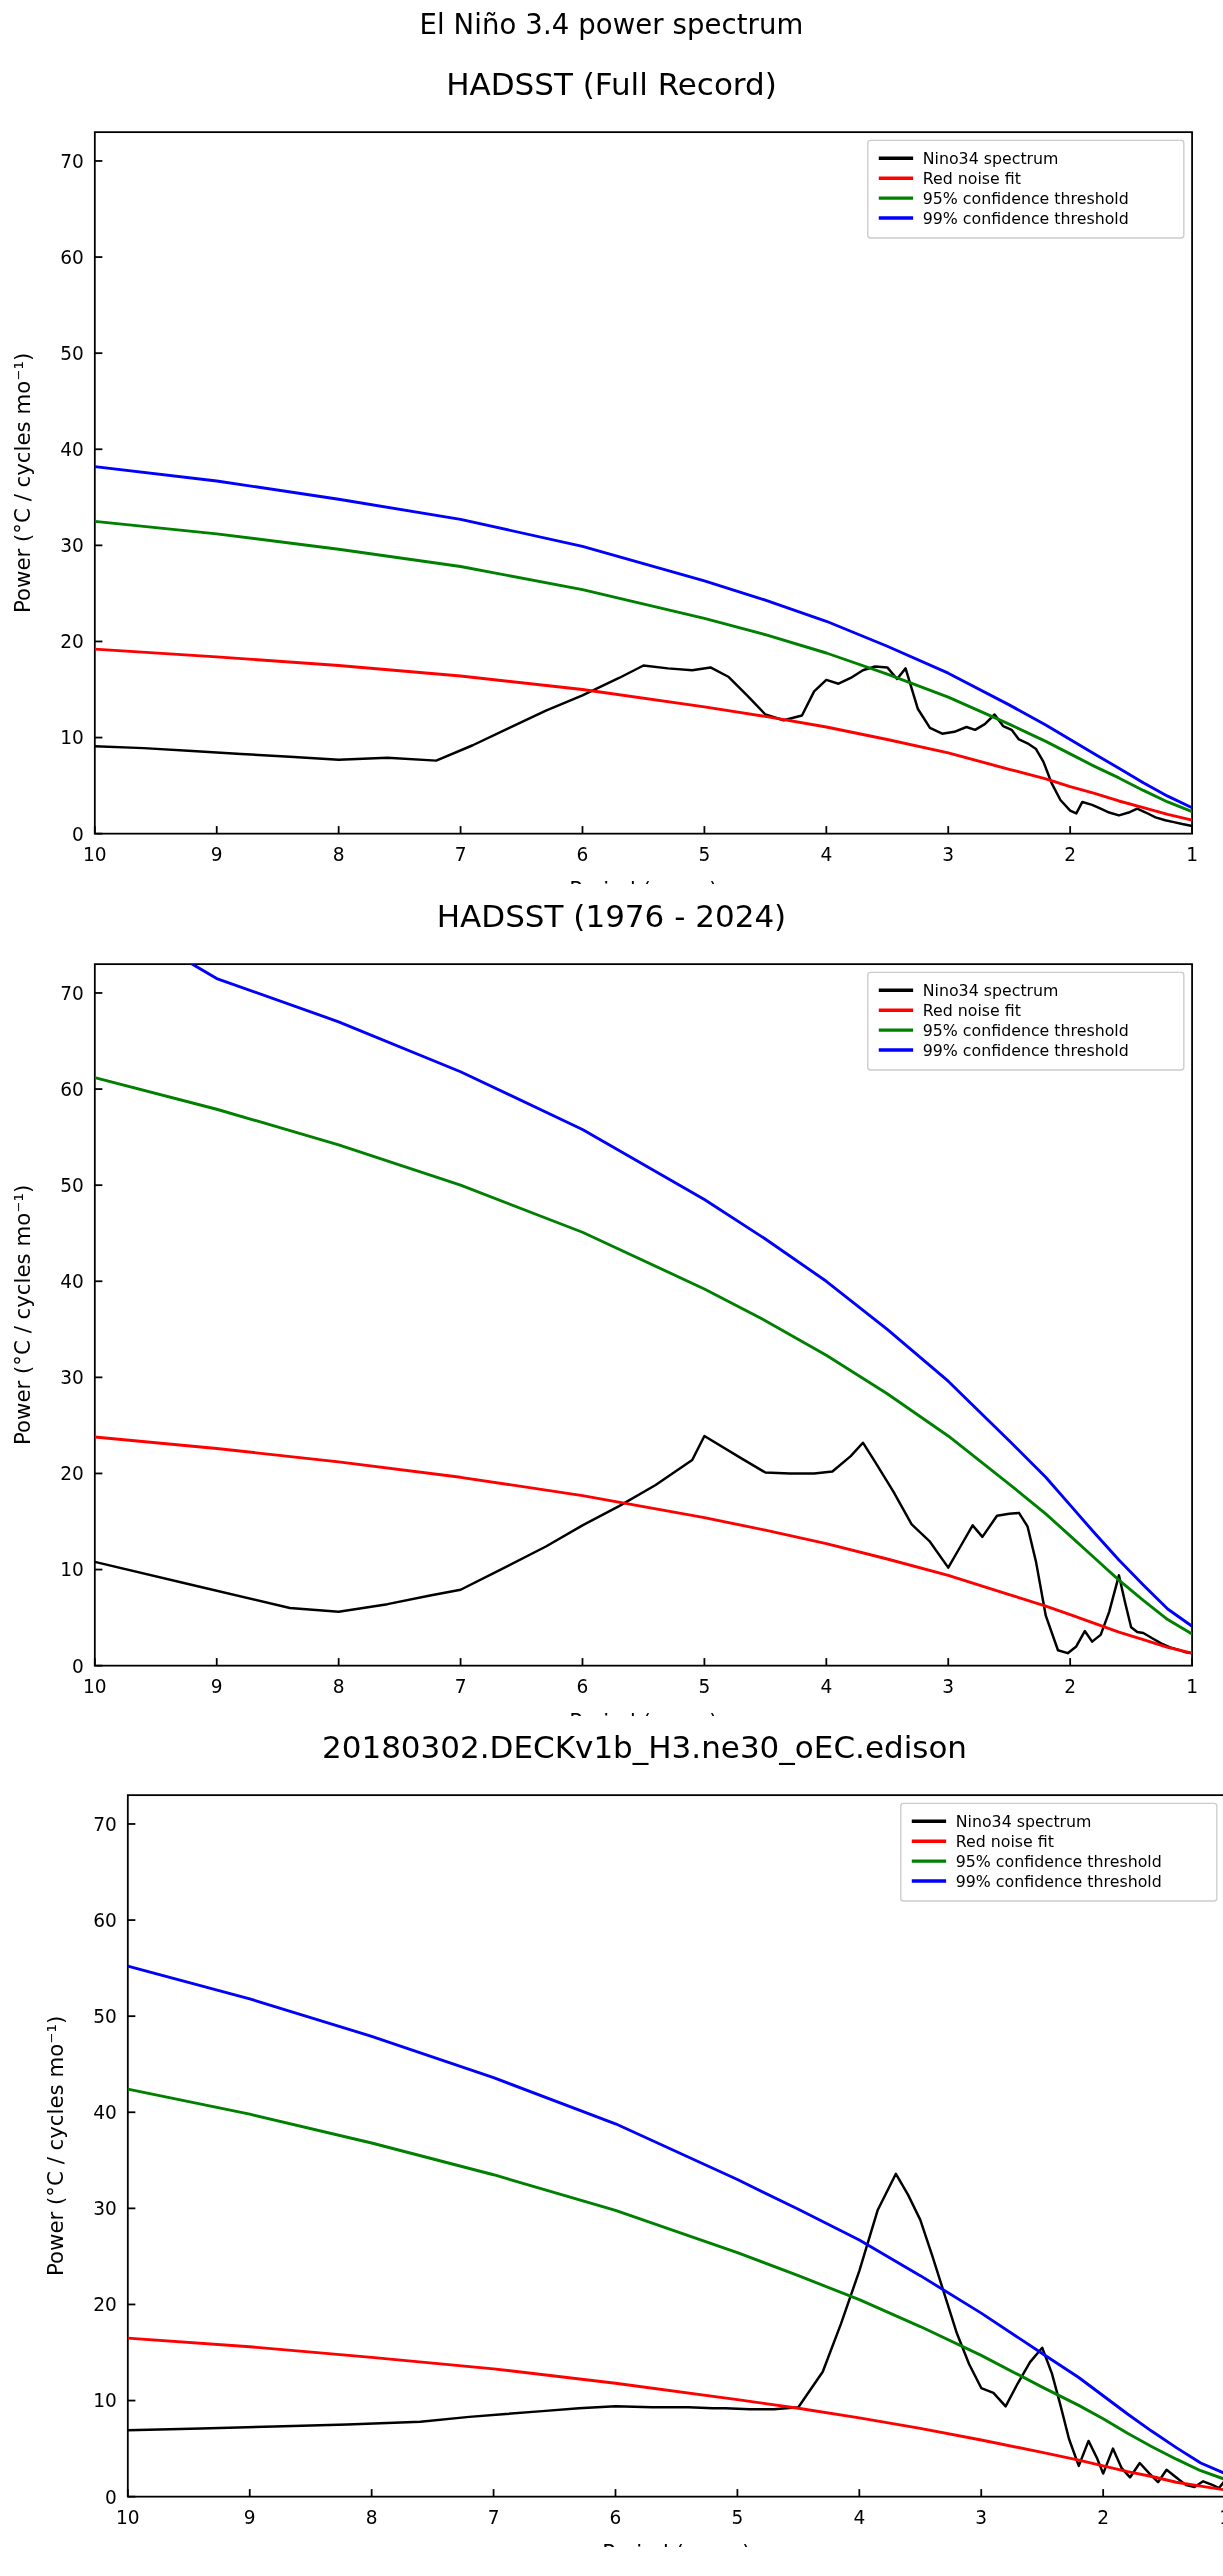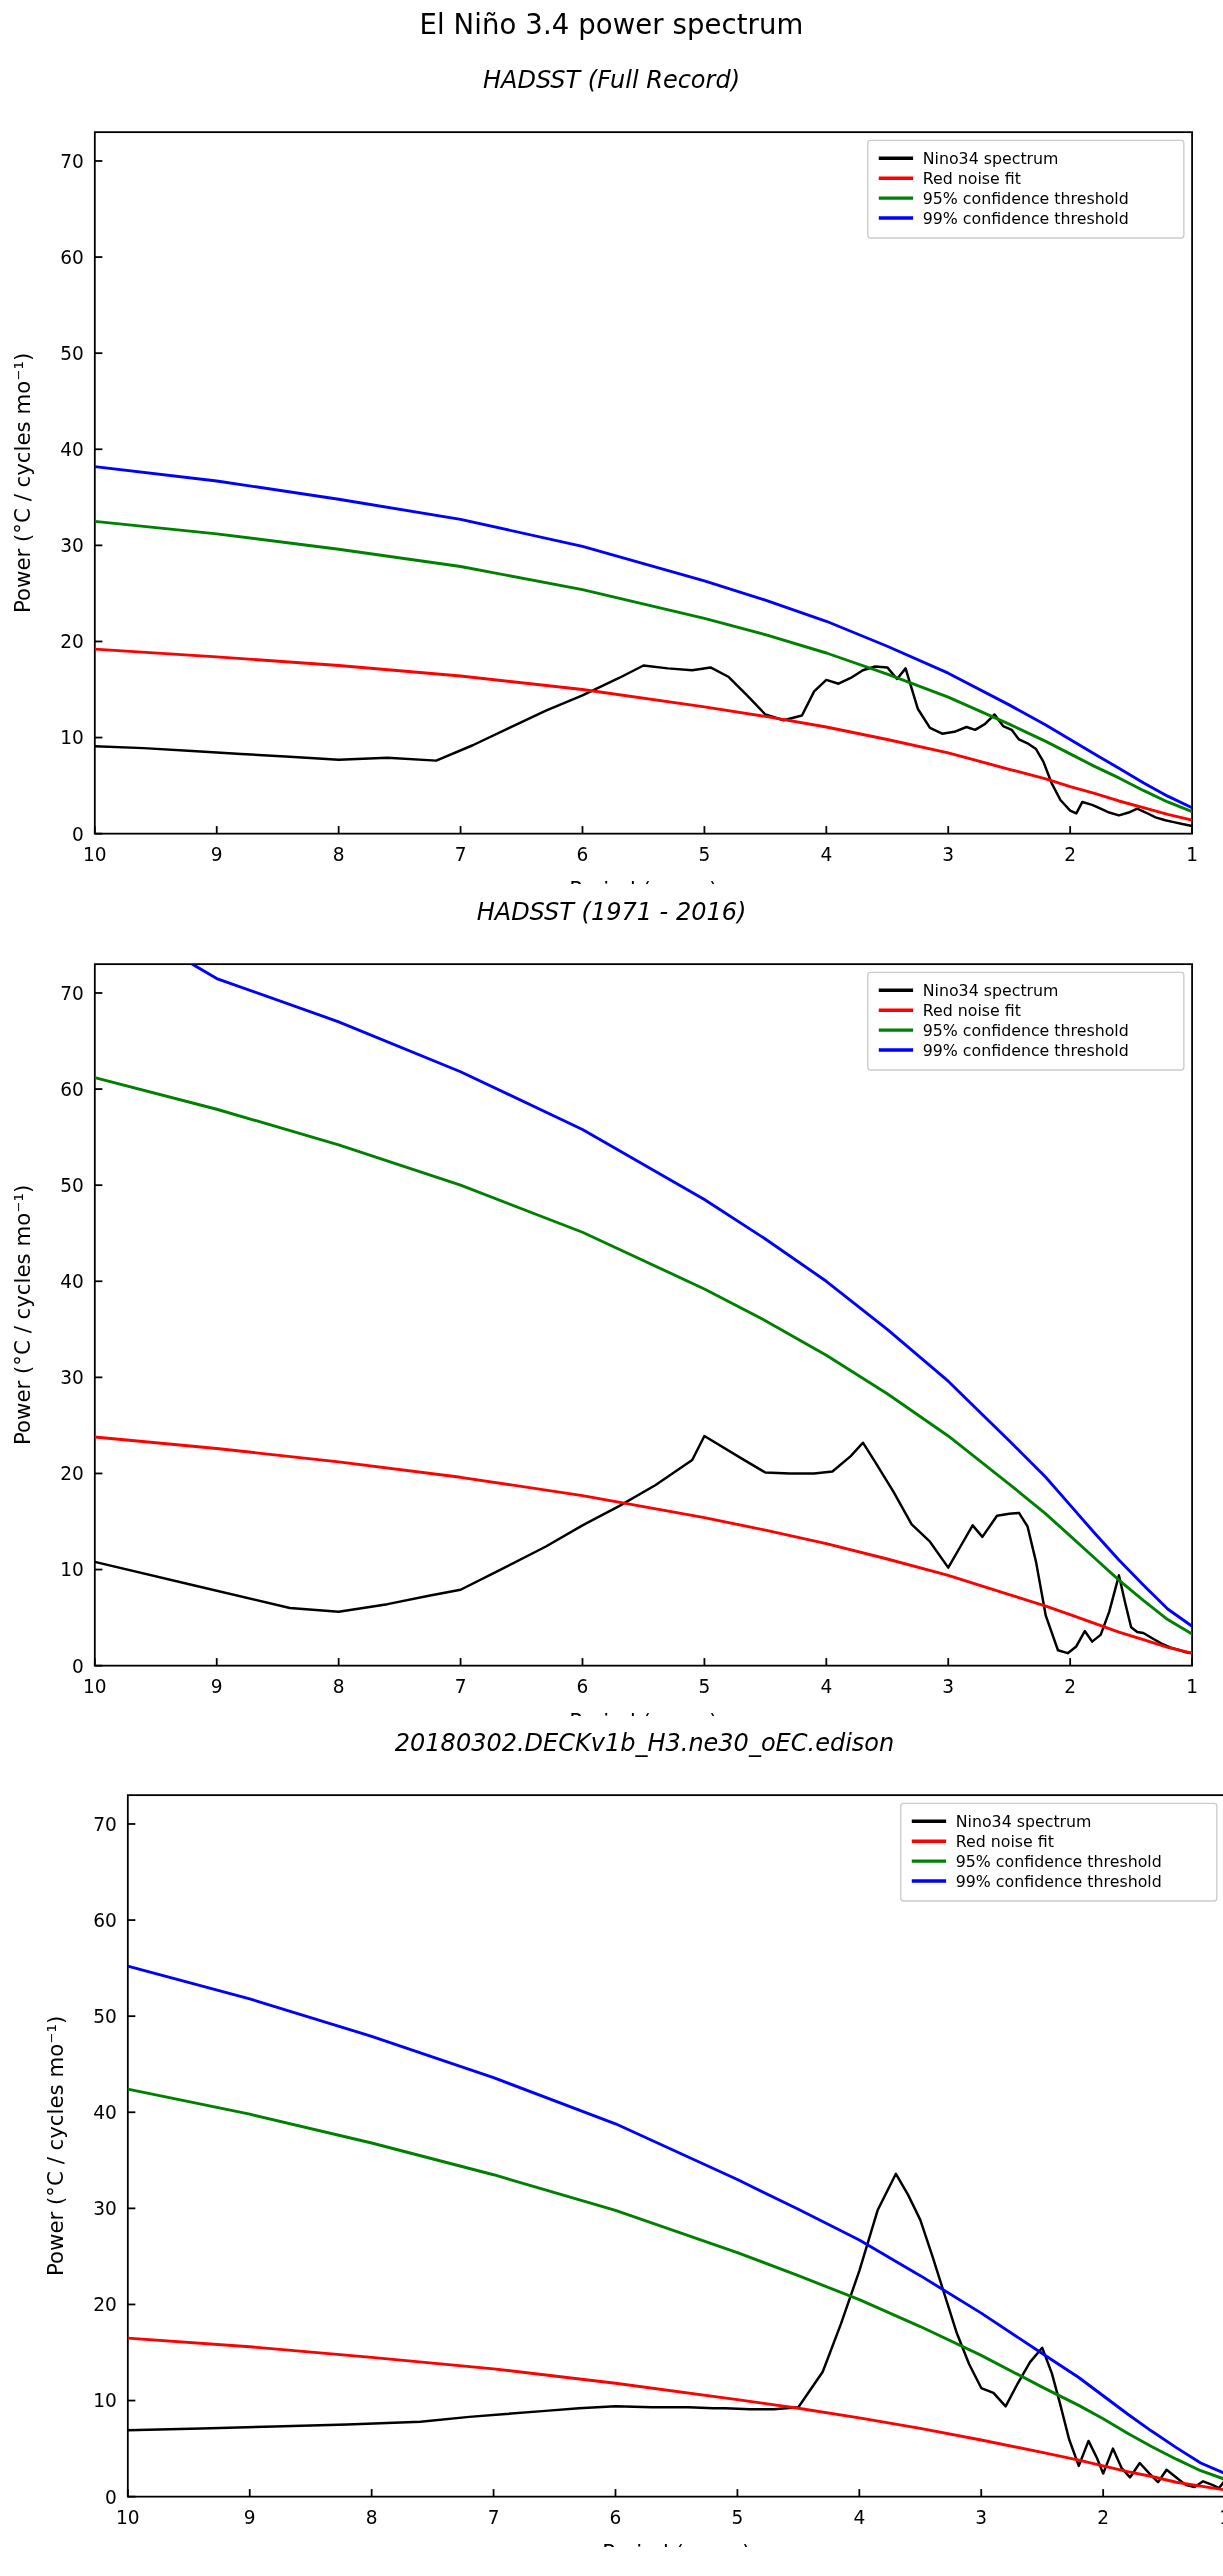--- a/index.html
+++ b/index.html
@@ -14,21 +14,21 @@
     position:absolute;left:0;top:8.2px;width:1223px;
     text-align:center;font-size:27.5px;color:#000;
     letter-spacing:0.1px;
   }
   .panel{position:absolute;left:0;width:1223px;}
   #panel-0{top:66px;height:818px;}
   #panel-1{top:898px;height:818px;}
   #panel-2{top:1729px;height:825px;margin-left:33px;}
   .panel-title{
     position:absolute;left:0;top:0;width:1223px;
-    text-align:center;font-size:24px;color:#000;font-style:italic;
+    text-align:center;font-size:31px;color:#000;
   }
   .panel svg{position:absolute;left:0;top:0;}
   .tick{stroke:#000;stroke-width:2.6;}
   .ticklabel{font-size:27px;fill:#000;font-family:"DejaVu Sans","Liberation Sans",sans-serif;}
   .axlabel{font-size:31px;fill:#000;font-family:"DejaVu Sans","Liberation Sans",sans-serif;}
   .series{fill:none;stroke-linejoin:round;stroke-linecap:round;}
   .legend-box{fill:#ffffff;stroke:#cccccc;stroke-width:2;}
   .legend-text{font-size:23px;fill:#000;font-family:"DejaVu Sans","Liberation Sans",sans-serif;}
   .legend-swatch{stroke-width:5;stroke-linecap:butt;}
 </style>
@@ -96,21 +96,21 @@
         <line x1="1279" y1="163" x2="1329" y2="163" stroke="#ff0000" class="legend-swatch"></line>
         <text x="1343" y="172" class="legend-text">Red noise fit</text>
         <line x1="1279" y1="192" x2="1329" y2="192" stroke="#008000" class="legend-swatch"></line>
         <text x="1343" y="201" class="legend-text">95% confidence threshold</text>
         <line x1="1279" y1="221" x2="1329" y2="221" stroke="#0000ff" class="legend-swatch"></line>
         <text x="1343" y="230" class="legend-text">99% confidence threshold</text>
       </svg>
     </div>
 
   <div class="panel" id="panel-1">
-    <div class="panel-title">HADSST (1971 - 2016)</div>
+    <div class="panel-title">HADSST (1976 - 2024)</div>
   <svg width="1223" height="818" viewBox="0 0 1780 1190">
         <clipPath id="clip1">
           <rect x="138" y="96" width="1597" height="1021"></rect>
         </clipPath>
         <rect x="138" y="96" width="1597" height="1021" fill="#ffffff" stroke="#000000" stroke-width="2.6"></rect>
         <line x1="138" y1="1117" x2="138" y2="1106" class="tick"></line>
         <text x="138" y="1157" class="ticklabel" text-anchor="middle">10</text>
         <line x1="315.44444444444446" y1="1117" x2="315.44444444444446" y2="1106" class="tick"></line>
         <text x="315.44444444444446" y="1157" class="ticklabel" text-anchor="middle">9</text>
         <line x1="492.88888888888886" y1="1117" x2="492.88888888888886" y2="1106" class="tick"></line>

